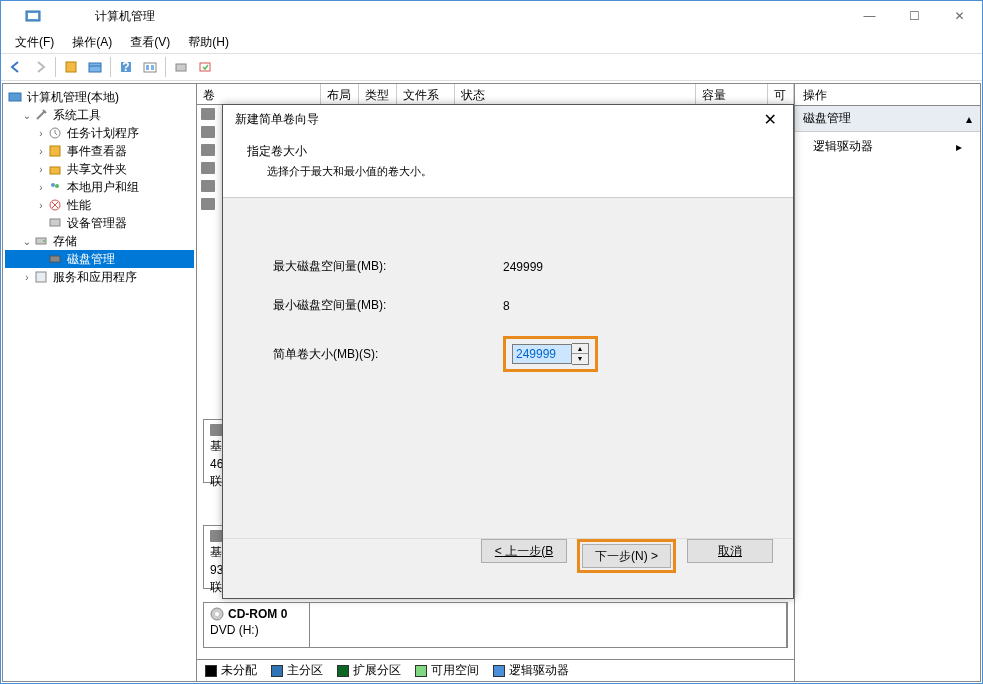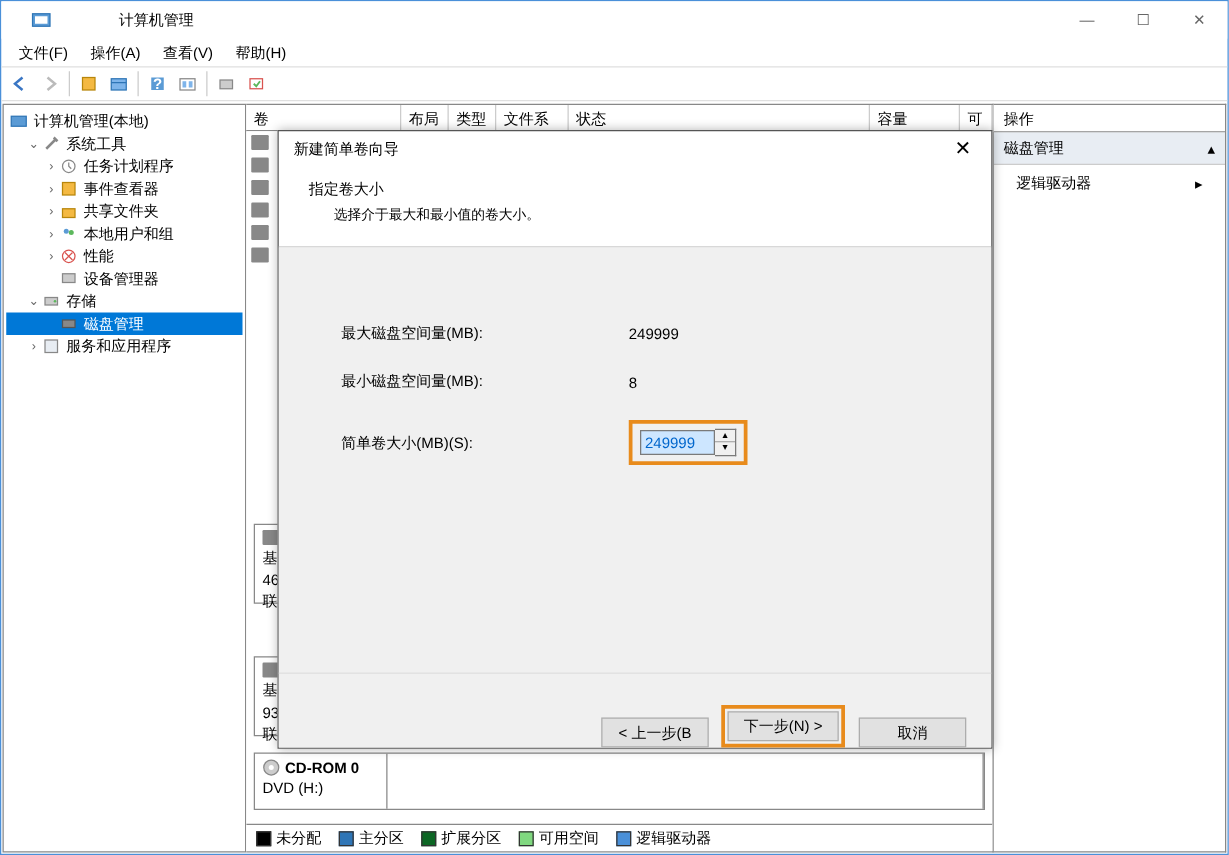--- a/index.html
+++ b/index.html
@@ -54,21 +54,21 @@
 .wizard-head .h1 { font-weight: normal; font-size: 12px; margin-bottom: 4px; }
 .wizard-head .h2 { font-size: 11px; padding-left: 20px; }
 .wizard-body { flex: 1; background: #f0f0f0; padding: 60px 30px 30px 50px; }
 .field-row { display: flex; align-items: center; margin-bottom: 22px; }
 .field-row .lbl { width: 230px; }
 .spinner-wrap { border: 3px solid #e88b1c; padding: 4px 6px; display: inline-flex; align-items: center; }
 .spinner-input { width: 60px; height: 20px; border: 1px solid #7a7a7a; padding: 1px 3px; color: #0066cc; background: #cde6ff; }
 .spinner-btns { display: flex; flex-direction: column; border: 1px solid #7a7a7a; border-left: none; }
 .spinner-btns div { width: 16px; height: 10px; font-size: 7px; text-align: center; line-height: 9px; background: #f0f0f0; border-bottom: 1px solid #999; cursor: default; }
 .spinner-btns div:last-child { border-bottom: none; }
-.wizard-foot { height: 60px; background: #f0f0f0; display: flex; align-items: flex-end; justify-content: flex-end; padding: 0 20px; gap: 10px; border-top: 1px solid #ddd; }
+.wizard-foot { height: 60px; background: #f0f0f0; display: flex; align-items: flex-start; justify-content: flex-end; padding: 0 20px; gap: 10px; border-top: 1px solid #ddd; text-decoration: underline; }
 .wbtn { min-width: 86px; height: 24px; background: #e1e1e1; border: 1px solid #adadad; padding: 0 12px; cursor: default; }
 .wbtn-hl { border: 3px solid #e88b1c; padding: 2px; display: inline-block; }
 .wbtn-hl .wbtn { background: #e1e1e1; }
 
 svg { display: block; }
 </style>
 </head>
 <body>
 
 <div class="titlebar">

